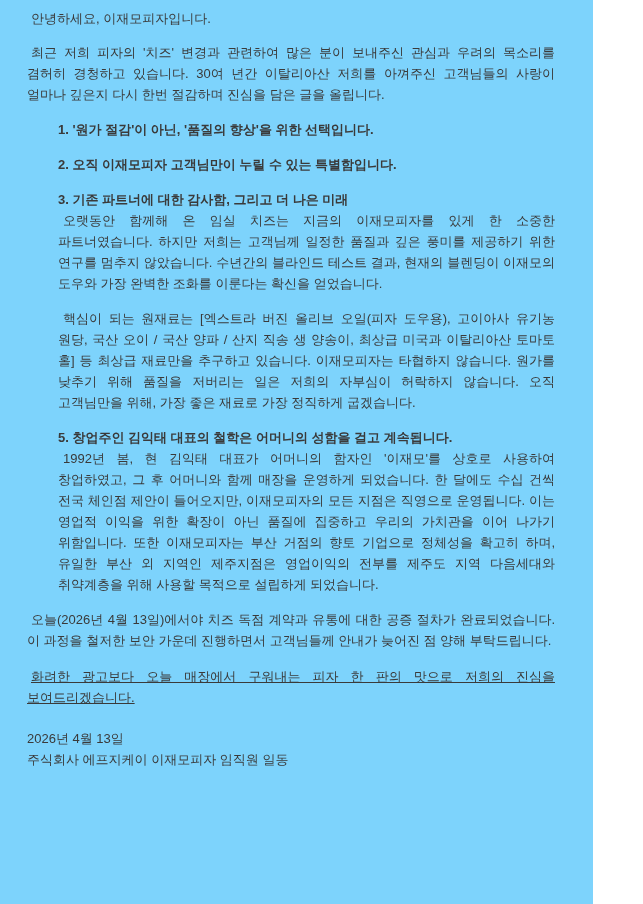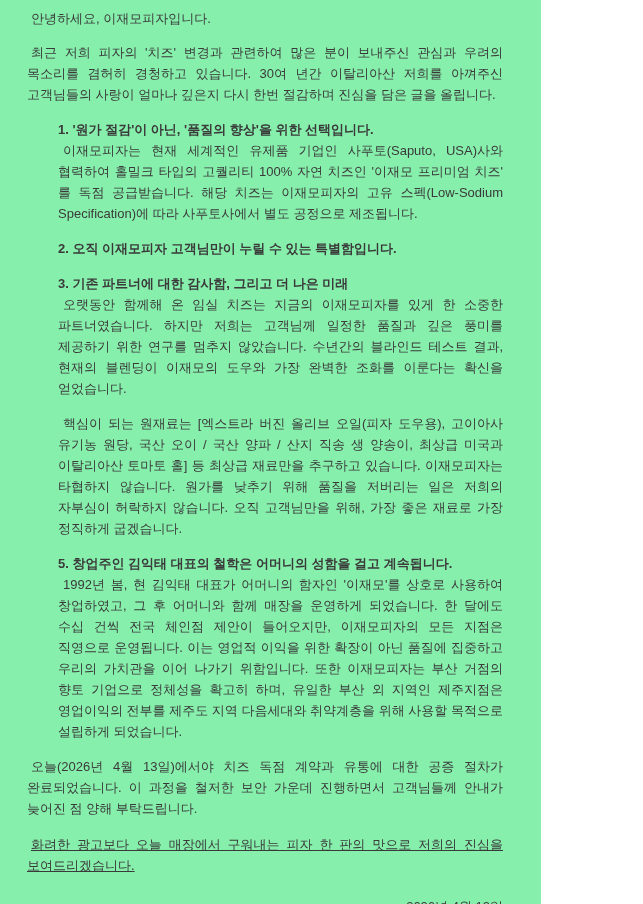--- a/index.html
+++ b/index.html
@@ -9,24 +9,24 @@
   }
   body {
     width: 643px;
     height: 904px;
     font-family: "Liberation Sans", "DejaVu Sans", sans-serif;
     color: #3a3a3a;
     overflow: hidden;
   }
   .page {
     box-sizing: border-box;
-    width: 541px;
+    width: 593px;
     height: 904px;
     padding: 8px 38px 10px 27px;
-    background: #86efac;
+    background: #7dd3fc;
   }
   p, h3 {
     margin: 0;
     font-size: 13px;
     line-height: 21px;
     text-align: justify;
     word-break: keep-all;
   }
   .greeting {
     margin-bottom: 13px;
@@ -50,35 +50,34 @@
   .closing-1 {
     margin-bottom: 15px;
     text-indent: 4px;
   }
   .closing-2 {
     margin-bottom: 20px;
     text-indent: 4px;
     text-decoration: underline;
   }
   .date-line, .signature-line {
-    text-align: right;
+    text-align: left;
   }
 </style>
 </head>
 <body>
 
 <div class="page">
 
   <p class="greeting">안녕하세요, 이재모피자입니다.</p>
 
   <p class="intro">최근 저희 피자의 '치즈' 변경과 관련하여 많은 분이 보내주신 관심과 우려의 목소리를 겸허히 경청하고 있습니다. 30여 년간 이탈리아산 저희를 아껴주신 고객님들의 사랑이 얼마나 깊은지 다시 한번 절감하며 진심을 담은 글을 올립니다.</p>
 
   <div class="section">
     <h3 class="section-heading">1. '원가 절감'이 아닌, '품질의 향상'을 위한 선택입니다.</h3>
-    <p class="section-body">이재모피자는 현재 세계적인 유제품 기업인 사푸토(Saputo, USA)사와 협력하여 홀밀크 타입의 고퀄리티 100% 자연 치즈인 '이재모 프리미엄 치즈' 를 독점 공급받습니다. 해당 치즈는 이재모피자의 고유 스펙(Low-Sodium Specification)에 따라 사푸토사에서 별도 공정으로 제조됩니다.</p>
   </div>
 
   <div class="section">
     <h3 class="section-heading">2. 오직 이재모피자 고객님만이 누릴 수 있는 특별함입니다.</h3>
   </div>
 
   <div class="section">
     <h3 class="section-heading">3. 기존 파트너에 대한 감사함, 그리고 더 나은 미래</h3>
     <p class="section-body">오랫동안 함께해 온 임실 치즈는 지금의 이재모피자를 있게 한 소중한 파트너였습니다. 하지만 저희는 고객님께 일정한 품질과 깊은 풍미를 제공하기 위한 연구를 멈추지 않았습니다. 수년간의 블라인드 테스트 결과, 현재의 블렌딩이 이재모의 도우와 가장 완벽한 조화를 이룬다는 확신을 얻었습니다.</p>
   </div>

